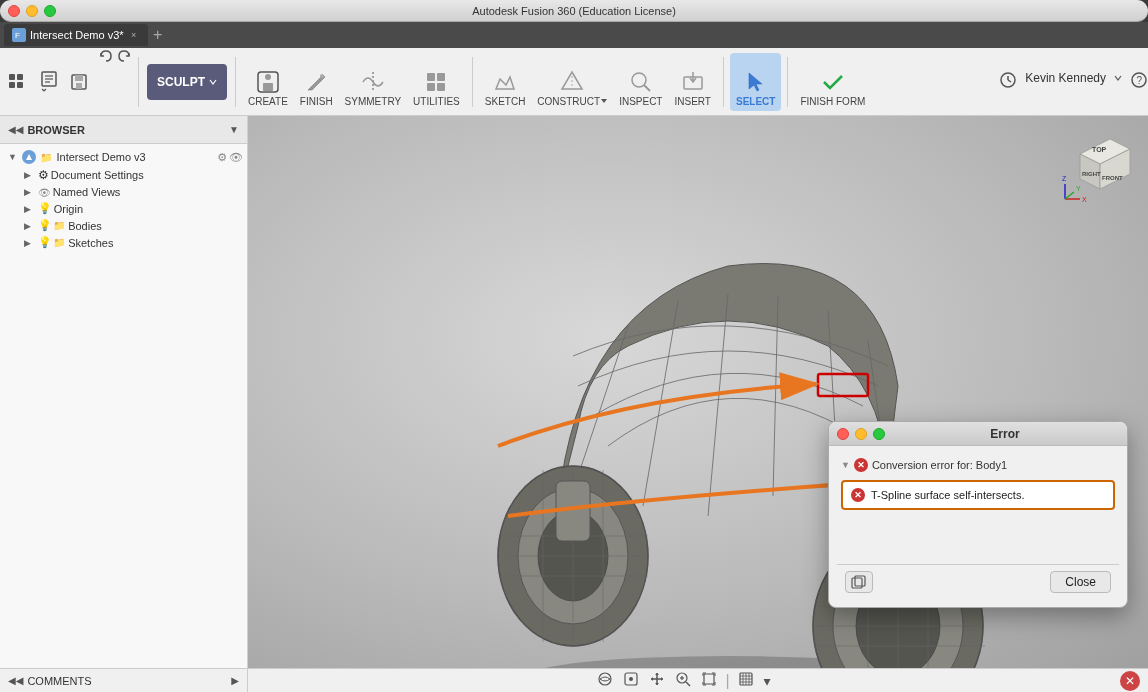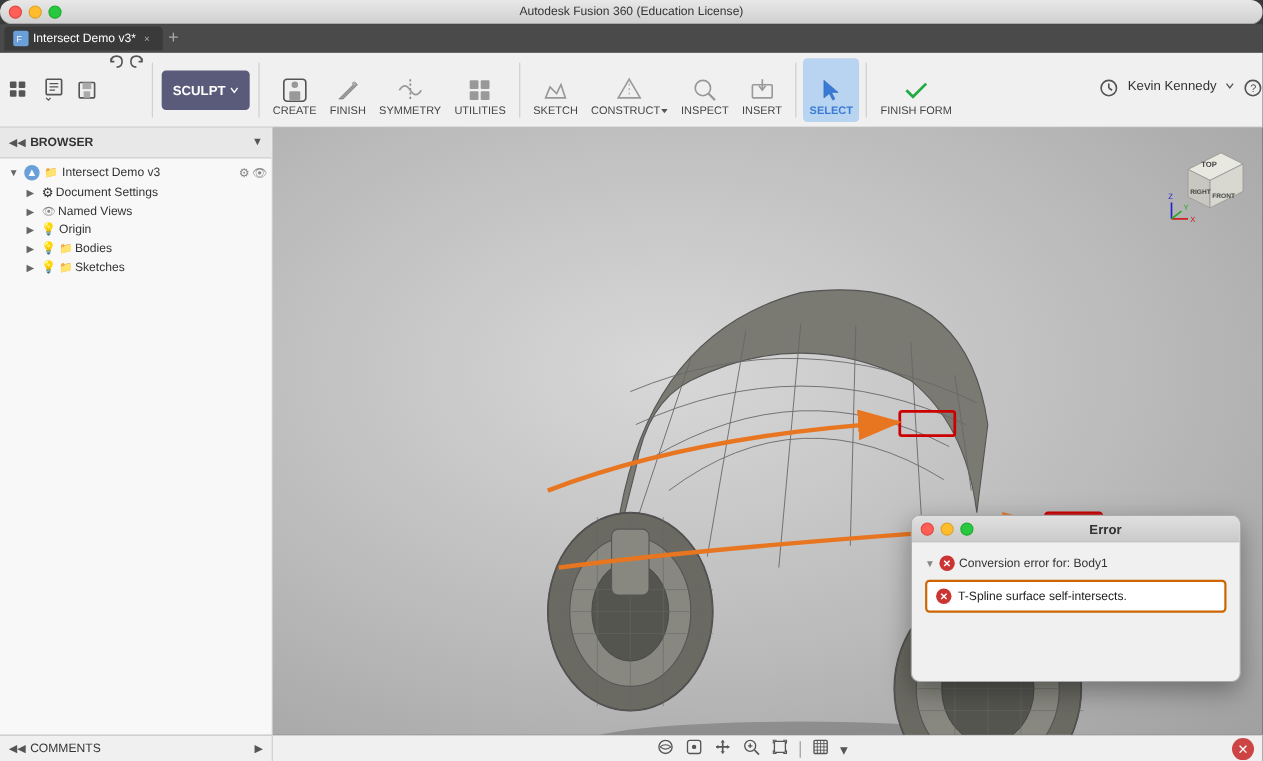--- a/index.html
+++ b/index.html
@@ -95,21 +95,21 @@
       flex: 1; background: #c8c8c8; position: relative; overflow: hidden;
     }
 
     
     .viewcube {
       position: absolute; top: 8px; right: 8px; width: 80px; height: 80px;
     }
 
     
     .error-dialog {
-      position: absolute; bottom: 48px; right: 20px; width: 300px;
+      position: absolute; bottom: 60px; right: 20px; width: 300px;
       background: #f0f0f0; border: 1px solid #aaa; border-radius: 8px;
       box-shadow: 0 8px 24px rgba(0,0,0,0.35); overflow: hidden;
     }
     .error-dialog-titlebar {
       height: 24px; background: linear-gradient(180deg, #e0e0e0 0%, #cacaca 100%);
       display: flex; align-items: center; padding: 0 8px; gap: 6px;
       border-bottom: 1px solid #bbb;
     }
     .error-dialog-title { flex: 1; text-align: center; font-size: 12px; font-weight: 600; color: #333; }
     .error-body { padding: 8px; }
@@ -520,20 +520,29 @@
         <div class="error-tree-row">
           <span class="error-chevron">▼</span>
           <div class="error-icon-x">✕</div>
           <span>Conversion error for: Body1</span>
         </div>
         <div class="error-message-row">
           <div class="error-icon-x">✕</div>
           <span>T-Spline surface self-intersects.</span>
         </div>
         <div class="error-spacer"></div>
+        <div class="error-buttons">
+          <button class="error-copy-btn">
+            <svg width="16" height="14" viewBox="0 0 16 14">
+                <rect x="1" y="3" width="10" height="10" rx="1" fill="none" stroke="#555" stroke-width="1.2"></rect>
+                <rect x="4" y="1" width="10" height="10" rx="1" fill="none" stroke="#555" stroke-width="1.2"></rect>
+              </svg>
+          </button>
+          <button class="error-close-btn">Close</button>
+        </div>
       </div>
     </div>
 
   </div>
 </div>
 
 <div class="bottom-bar">
   <div class="comments-section">
     <span style="font-size:10px;color:#555;">◀◀</span>
     <span class="comments-text">COMMENTS</span>

